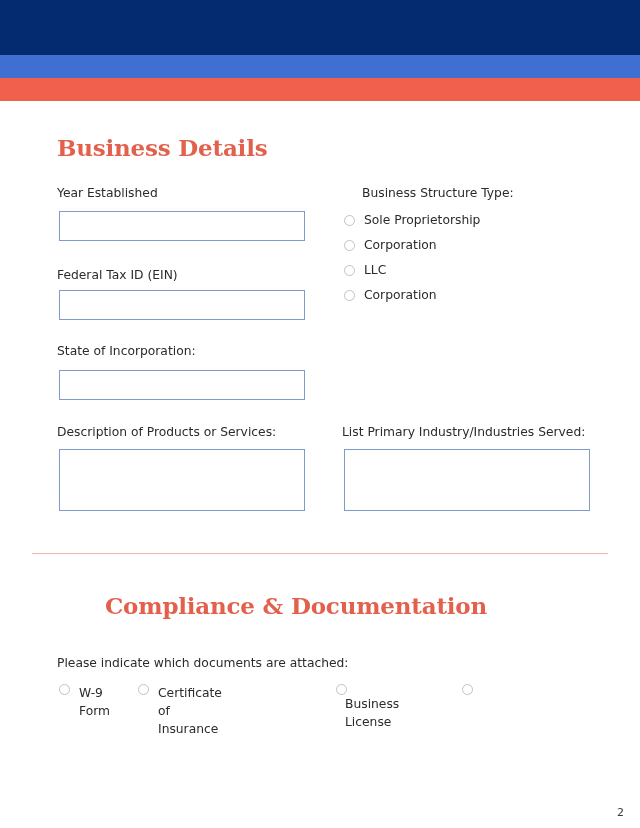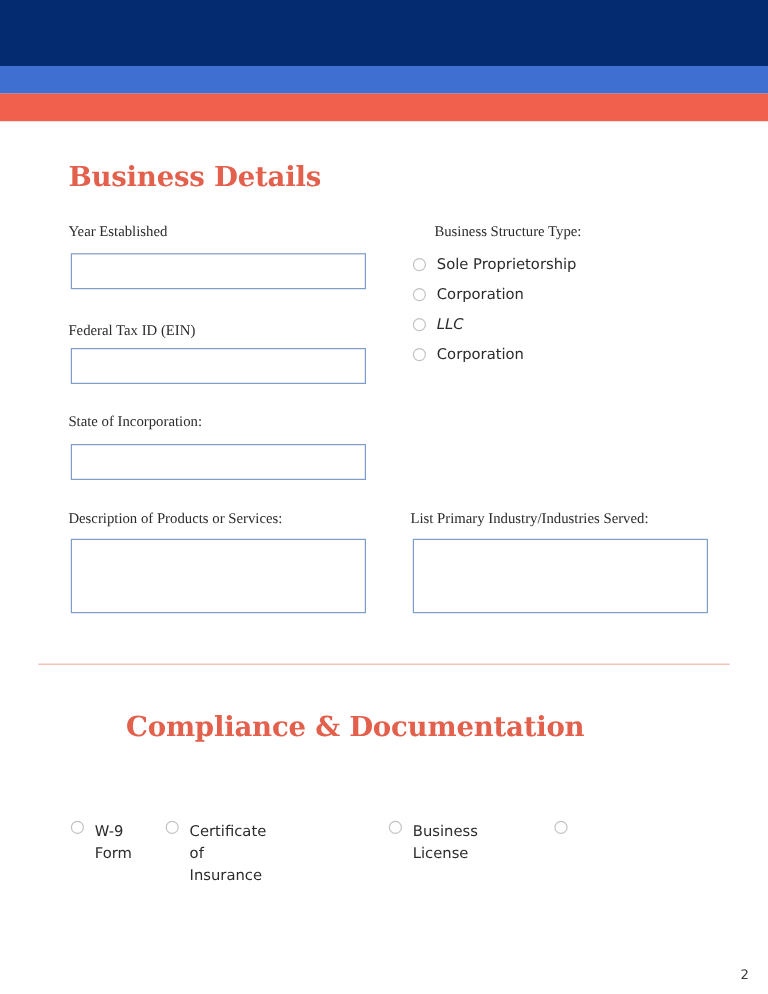--- a/index.html
+++ b/index.html
@@ -54,21 +54,20 @@
   }
   .title-business { left: 57px; top: 33px; }
   .title-compliance { left: 57px; top: 491px; margin-left: 48px; }
 
   .field-label {
     position: absolute;
     font-size: 12.3px;
     color: #2b2b2b;
     line-height: 15px;
     white-space: nowrap;
-    font-family: Liberation Serif, serif;
   }
 
   .input-box {
     position: absolute;
     box-sizing: border-box;
     border: 1px solid #7d9cc8;
     background: #ffffff;
     height: 30px;
   }
   .text-area {
@@ -174,55 +173,56 @@
   <div class="radio-row" style="left:344px; top:112px;">
     <span class="radio-dot"></span>
     <span class="radio-label">Sole Proprietorship</span>
   </div>
 
   <div class="radio-row" style="left:344px; top:137px;">
     <span class="radio-dot"></span>
     <span class="radio-label">Corporation</span>
   </div>
 
-  <div class="radio-row" style="left:344px; top:162px;font-style:italic;">
+  <div class="radio-row" style="left:344px; top:162px;">
     <span class="radio-dot"></span>
     <span class="radio-label">LLC</span>
   </div>
 
   <div class="radio-row" style="left:344px; top:187px;">
     <span class="radio-dot"></span>
     <span class="radio-label">Corporation</span>
   </div>
 
   <div class="field-label" style="left:342px; top:324px;">List Primary Industry/Industries Served:</div>
   <div class="text-area" style="left:344px; top:348px; width:246px;"></div>
 
   <div class="divider"></div>
 
   <div class="section-title title-compliance">Compliance &amp; Documentation</div>
 
+  <div class="attach-prompt">Please indicate which documents are attached:</div>
 
   <div class="attach-item" style="left:59px;">
     <span class="radio-dot"></span>
     <span class="attach-label">
       <span>W-9</span><br>
       <span>Form</span>
     </span>
   </div>
 
   <div class="attach-item" style="left:138px;">
     <span class="radio-dot"></span>
     <span class="attach-label">
       <span>Certificate of</span><br>
       <span>Insurance</span>
     </span>
   </div>
 
-  <div class="attach-item" style="left:324px;">
+  <div class="attach-item" style="left:336px;flex-direction:column;">
     <span class="radio-dot"></span>
     <span class="attach-label">
       <span>Business</span><br>
       <span>License</span>
     </span>
   </div>
 
   <div class="attach-item" style="left:462px;">
     <span class="radio-dot"></span>
   </div>

